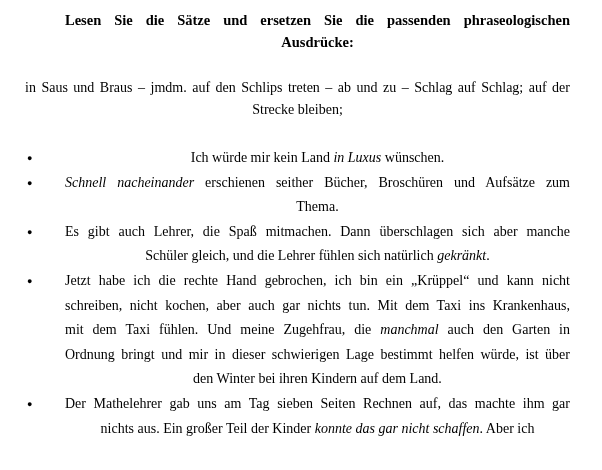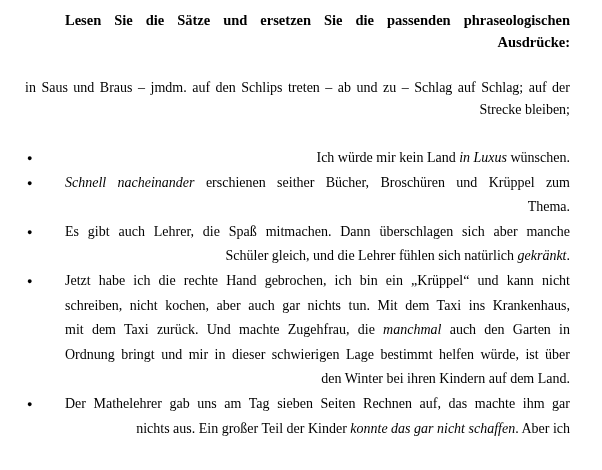--- a/index.html
+++ b/index.html
@@ -38,21 +38,21 @@
     position: relative;
     padding-left: 40px;
   }
   .dot {
     position: absolute;
     left: 2px; top: 8px;
     font-size: 9px;
     line-height: 9px;
     font-style: normal;
   }
-  .line { text-align: right; }
+  .line { text-align: center; }
   .j {
     text-align: justify;
     text-align-last: justify;
   }
   .it { font-style: italic; }
 </style>
 </head>
 <body>
 
 <div id="page">
@@ -69,35 +69,35 @@
 
   <div class="blist">
 
     <div class="bitem">
       <span class="dot">●</span>
       <div class="line"><span>Ich würde mir kein Land </span><span class="it">in Luxus</span><span> wünschen.</span></div>
     </div>
 
     <div class="bitem">
       <span class="dot">●</span>
-      <div class="line j"><span class="it">Schnell nacheinander</span><span> erschienen seither Bücher, Broschüren und Krüppel zum</span></div>
+      <div class="line j"><span class="it">Schnell nacheinander</span><span> erschienen seither Bücher, Broschüren und Aufsätze zum</span></div>
       <div class="line"><span>Thema.</span></div>
     </div>
 
     <div class="bitem">
       <span class="dot">●</span>
       <div class="line j"><span>Es gibt auch Lehrer, die Spaß mitmachen. Dann überschlagen sich aber manche</span></div>
       <div class="line"><span>Schüler gleich, und die Lehrer fühlen sich natürlich </span><span class="it">gekränkt</span><span>.</span></div>
     </div>
 
     <div class="bitem">
       <span class="dot">●</span>
       <div class="line j"><span>Jetzt habe ich die rechte Hand gebrochen, ich bin ein „Krüppel“ und kann nicht</span></div>
       <div class="line j"><span>schreiben, nicht kochen, aber auch gar nichts tun. Mit dem Taxi ins Krankenhaus,</span></div>
-      <div class="line j"><span>mit dem Taxi zurück. Und machte Zugehfrau, die </span><span class="it">manchmal</span><span> auch den Garten in</span></div>
+      <div class="line j"><span>mit dem Taxi fühlen. Und meine Zugehfrau, die </span><span class="it">manchmal</span><span> auch den Garten in</span></div>
       <div class="line j"><span>Ordnung bringt und mir in dieser schwierigen Lage bestimmt helfen würde, ist über</span></div>
       <div class="line"><span>den Winter bei ihren Kindern auf dem Land.</span></div>
     </div>
 
     <div class="bitem">
       <span class="dot">●</span>
       <div class="line j"><span>Der Mathelehrer gab uns am Tag sieben Seiten Rechnen auf, das machte ihm gar</span></div>
       <div class="line"><span>nichts aus. Ein großer Teil der Kinder </span><span class="it">konnte das gar nicht schaffen</span><span>. Aber ich</span></div>
     </div>
 

